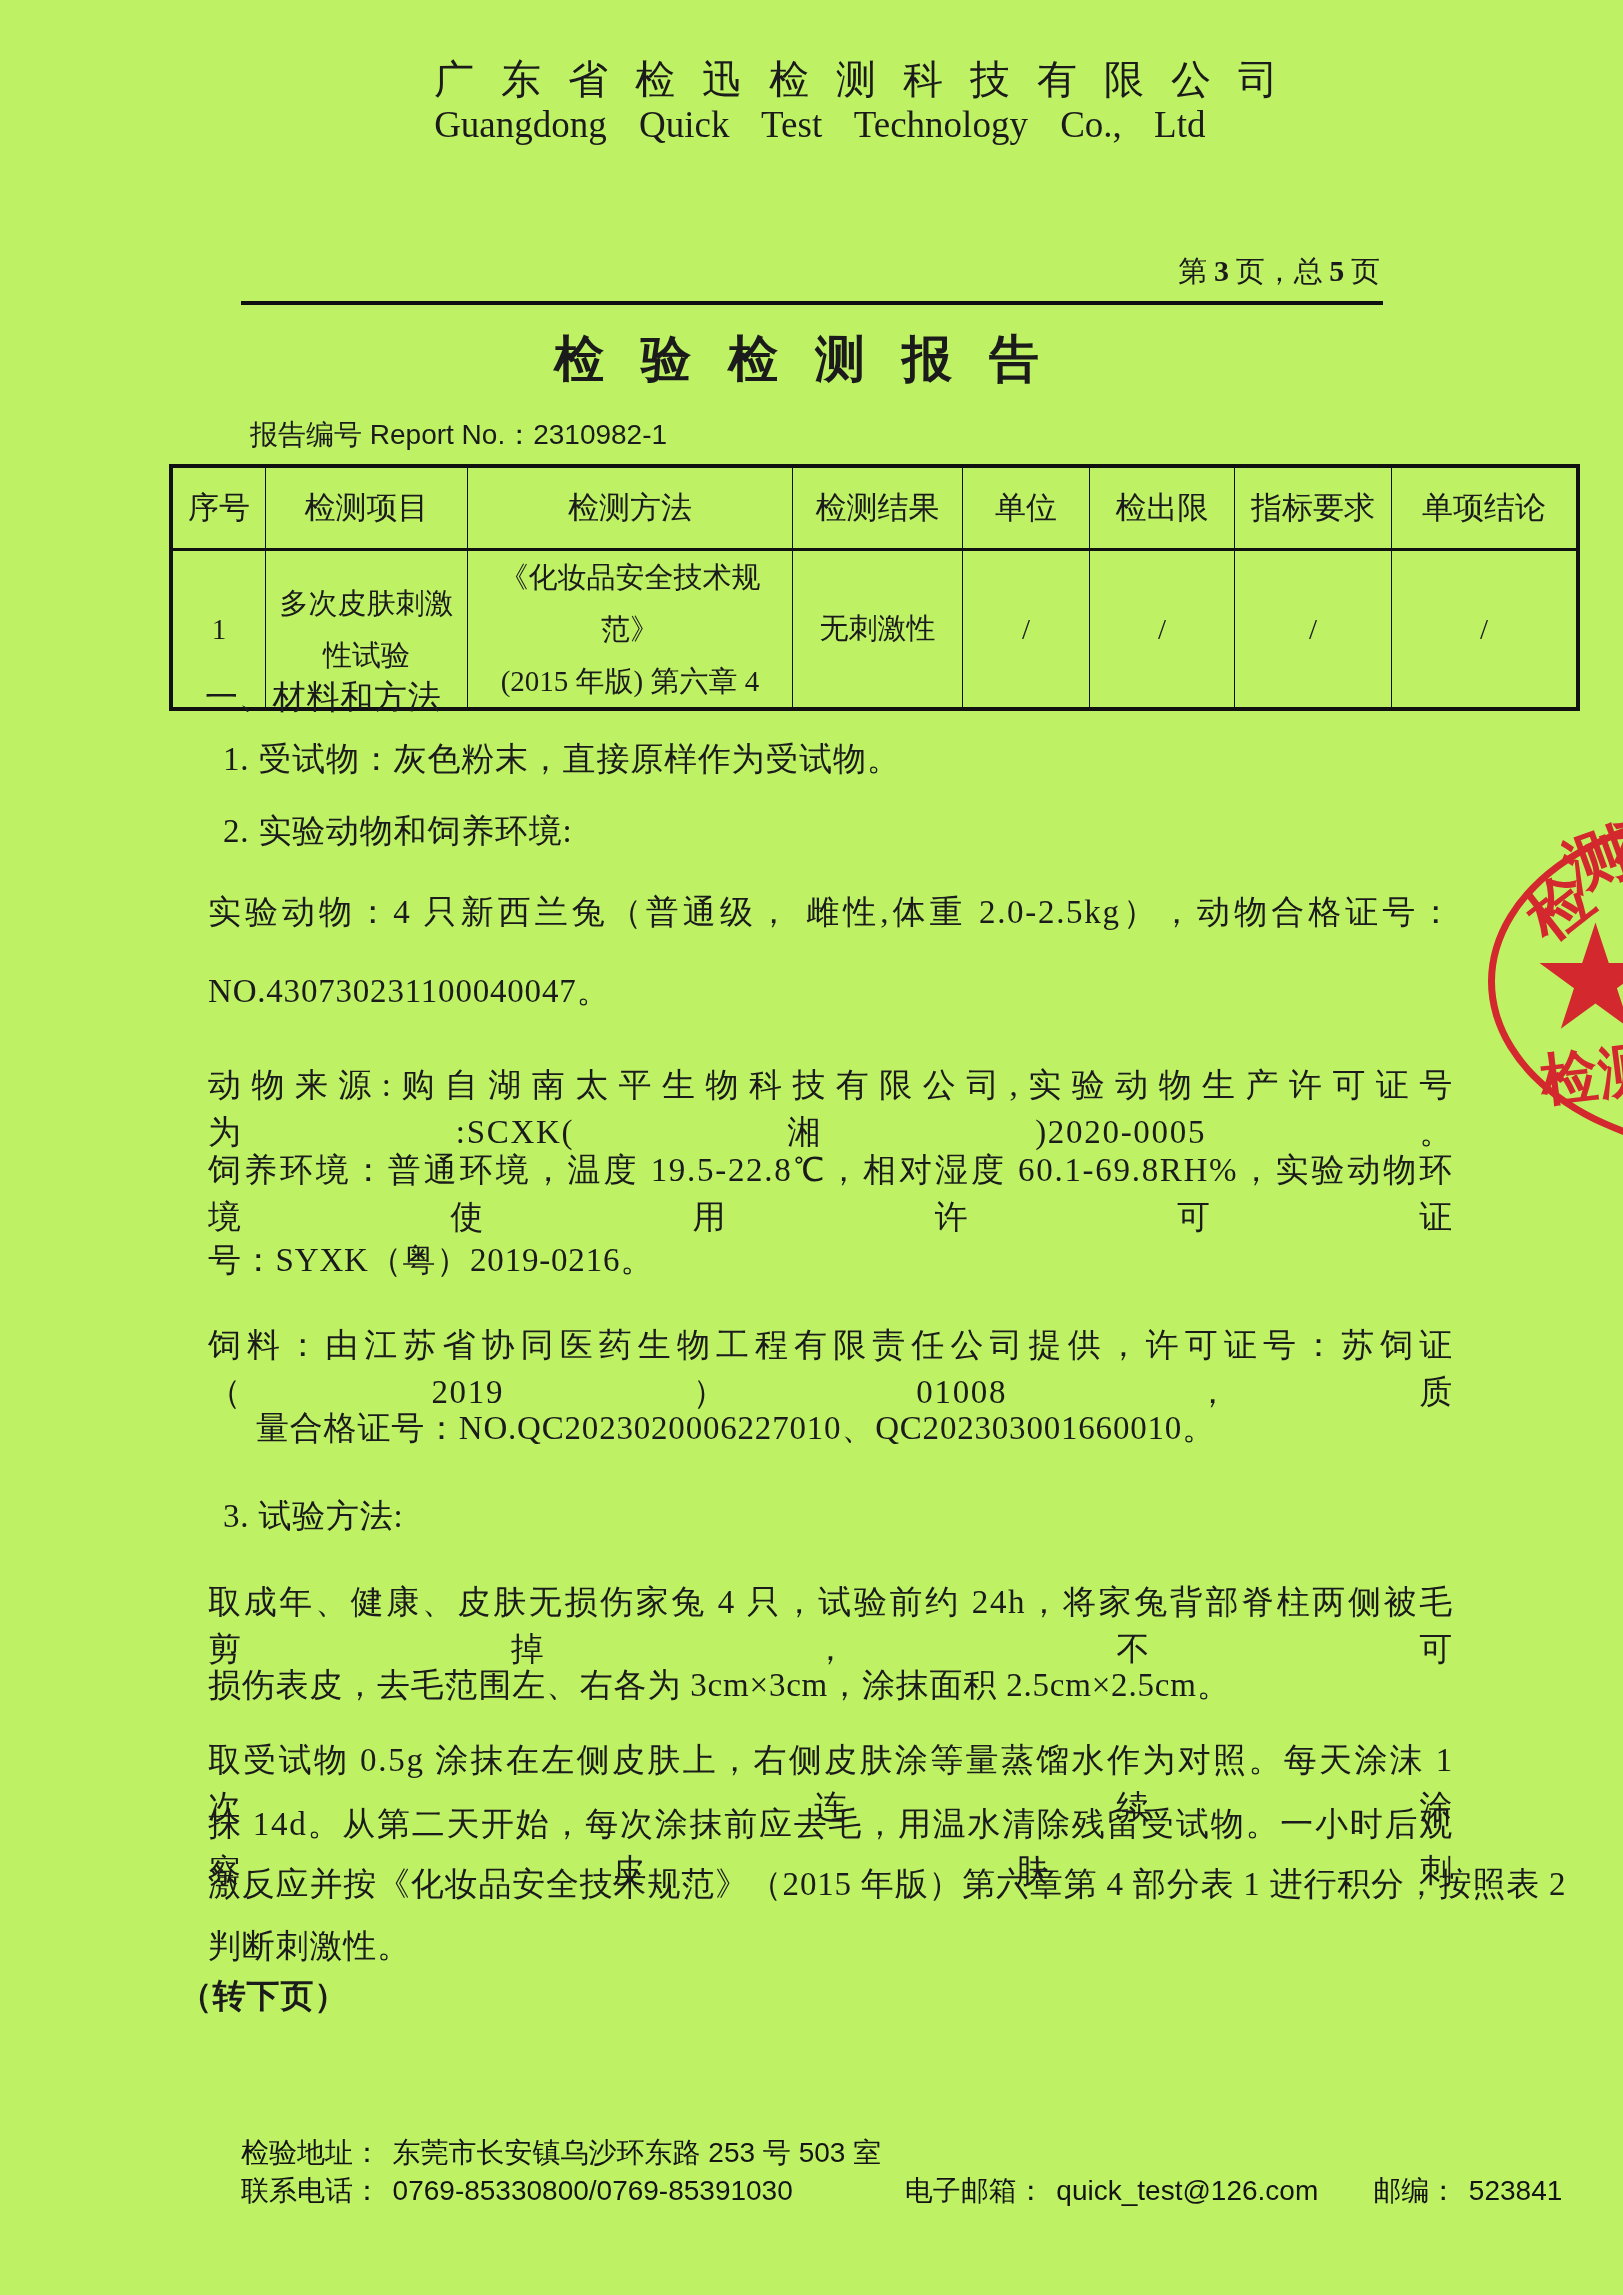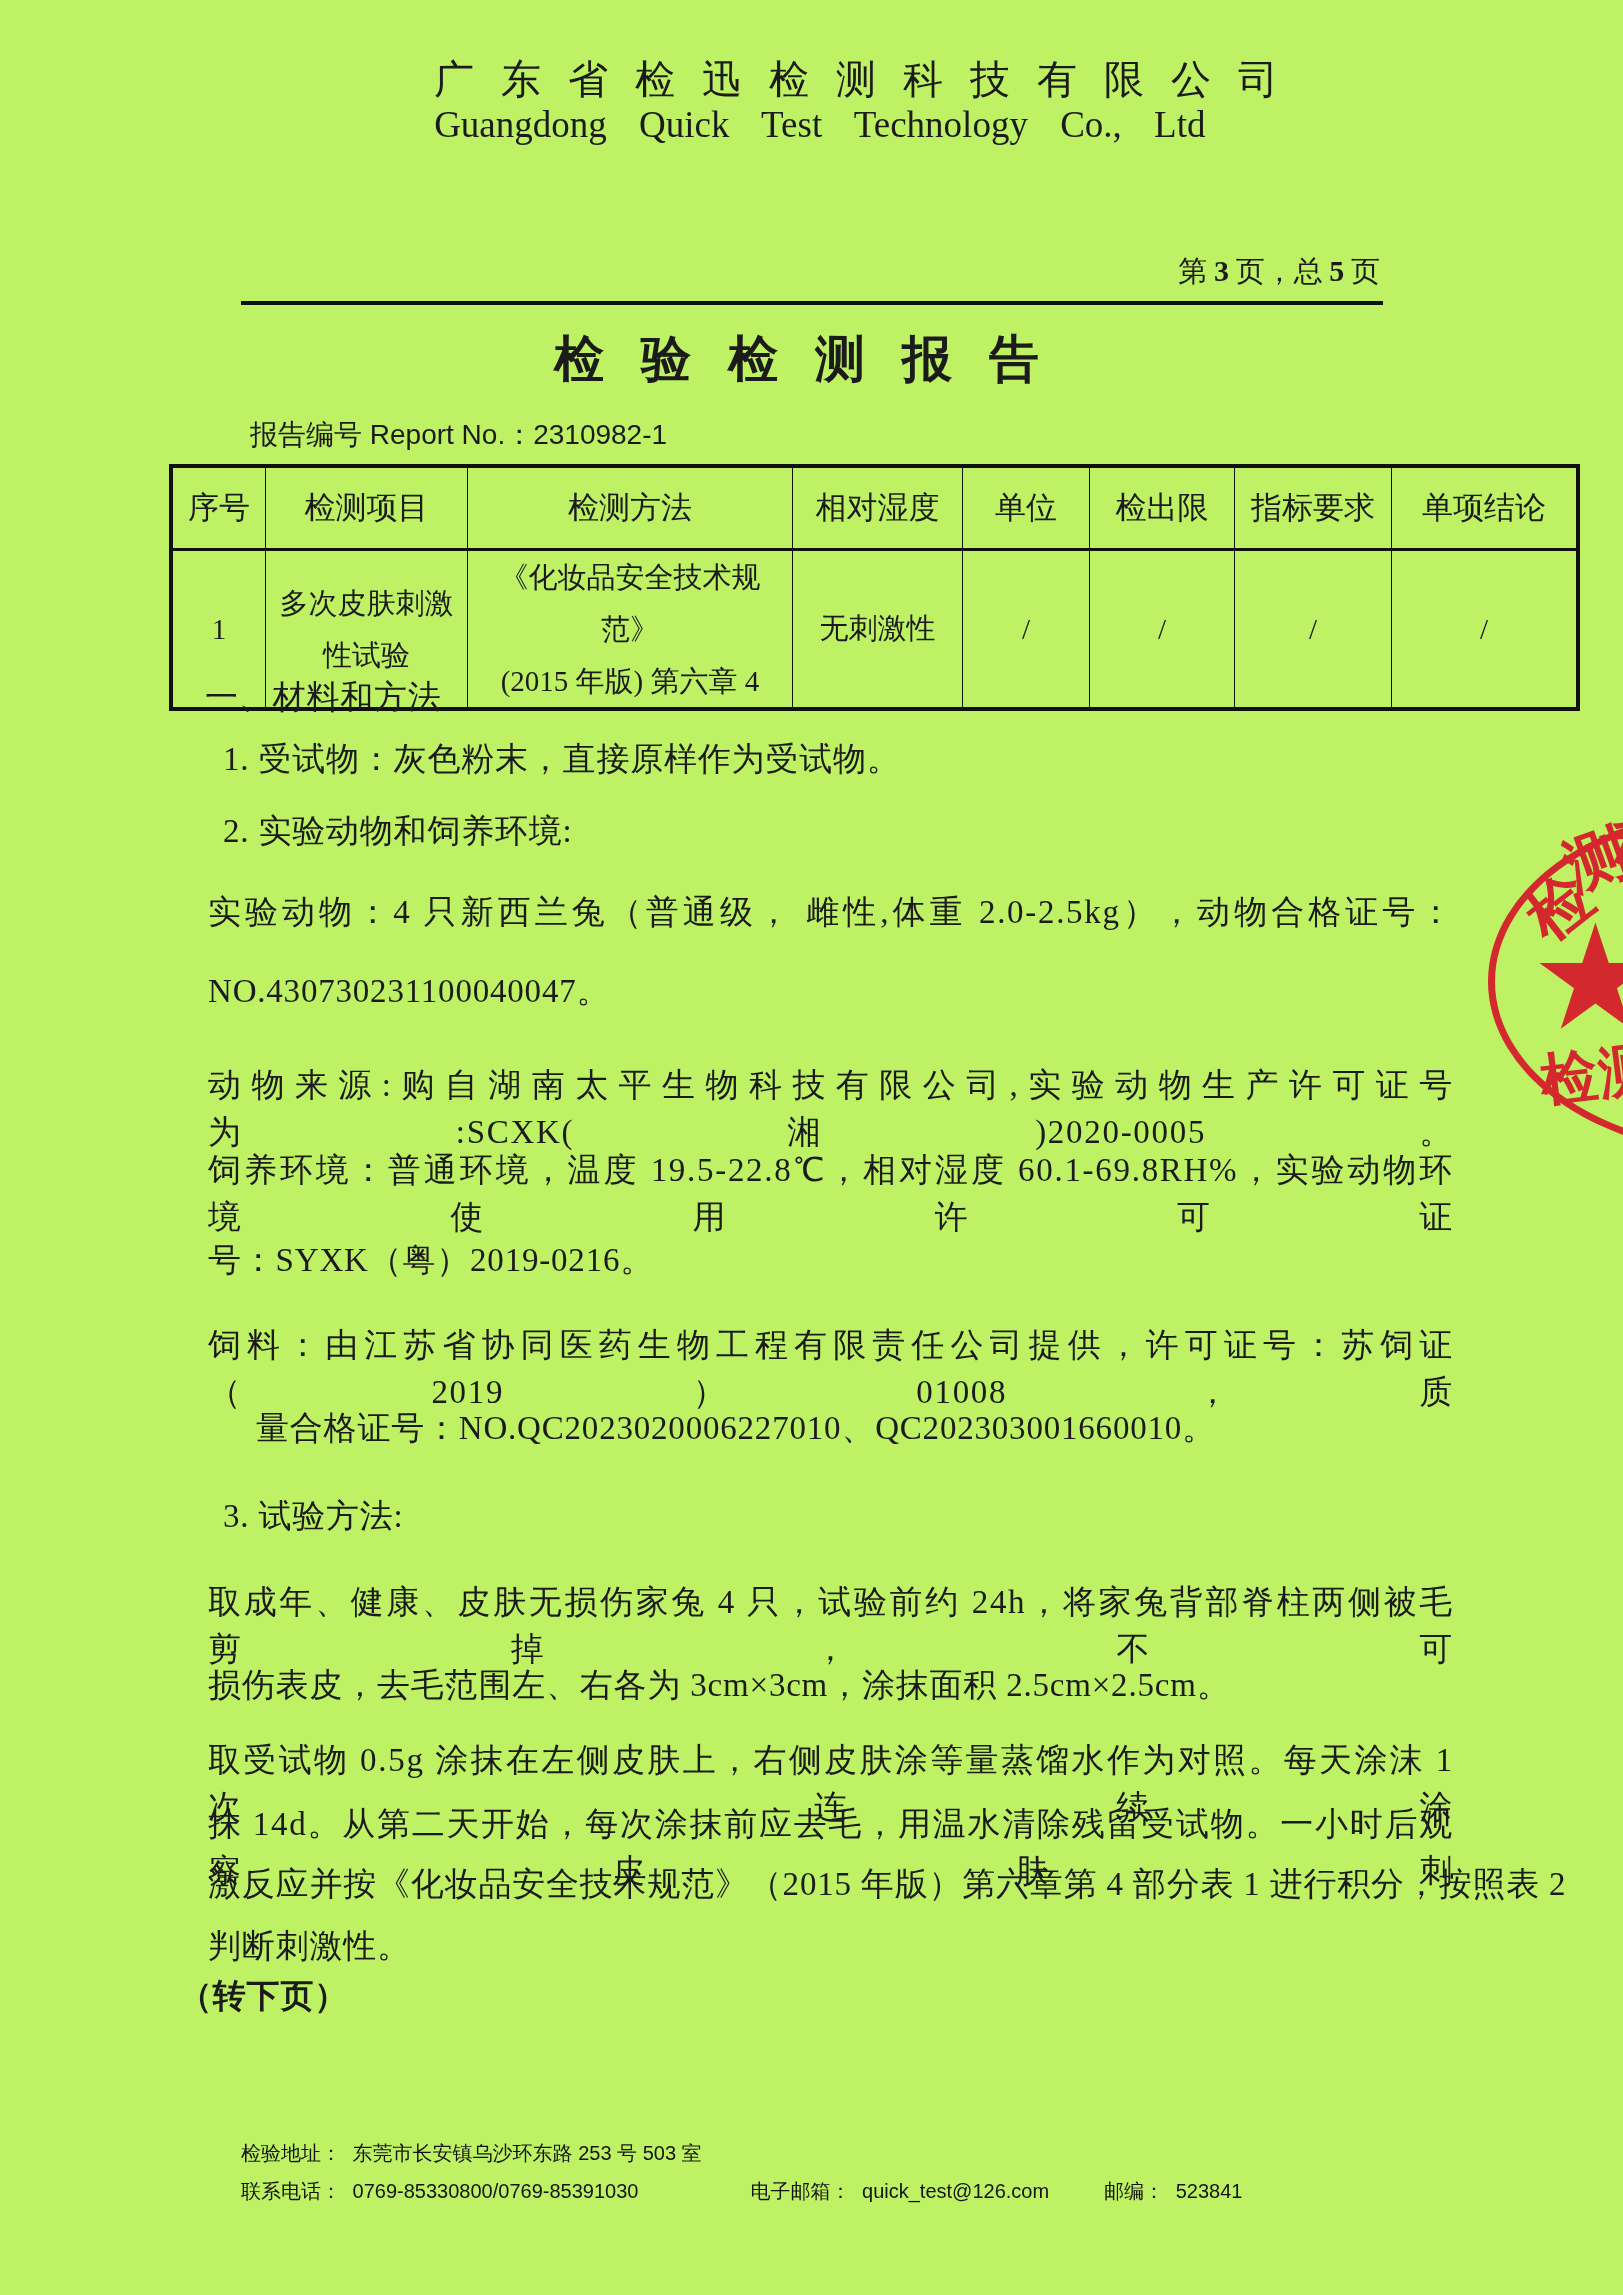--- a/index.html
+++ b/index.html
@@ -72,21 +72,21 @@
     font-family:"DejaVu Sans",sans-serif;
   }
   .stamp-char{position:absolute;font-size:62px;line-height:62px;font-weight:bold;}
   .stamp-bottom{
     position:absolute;left:0px;top:231px;font-size:57px;line-height:58px;
     font-weight:bold;letter-spacing:1.7px;white-space:nowrap;transform:rotate(-7deg);
   }
   
   .footer{
     position:absolute;left:241px;top:2134px;width:1181px;
-    font-family:"Liberation Sans",sans-serif;font-size:20px;color:#141414;
+    font-family:"Liberation Sans",sans-serif;font-size:28px;color:#141414;
   }
   .footer-row{display:flex;line-height:38px;white-space:nowrap;}
   .footer-row .fv{margin-left:11.6px;}
   .footer-row .gap1{margin-left:112px;}
   .footer-row .gap2{margin-left:55px;}
 </style>
 </head>
 <body>
 
 <div class="page">
@@ -101,21 +101,21 @@
   <div class="doc-title">检验检测报告</div>
 
   <div class="report-no"><span>报告编号 Report No.：</span><span>2310982-1</span></div>
 
   <table class="rtable">
     <tbody>
         <tr>
       <th class="c0">序号</th>
       <th class="c1">检测项目</th>
       <th class="c2">检测方法</th>
-      <th class="c3">相对湿度</th>
+      <th class="c3">检测结果</th>
       <th class="c4">单位</th>
       <th class="c5">检出限</th>
       <th class="c6">指标要求</th>
       <th class="c7">单项结论</th>
     </tr>
     <tr>
       <td class="c0">1</td>
       <td class="c1 cell-2line">
         <div>多次皮肤刺激</div>
         <div>性试验</div>

